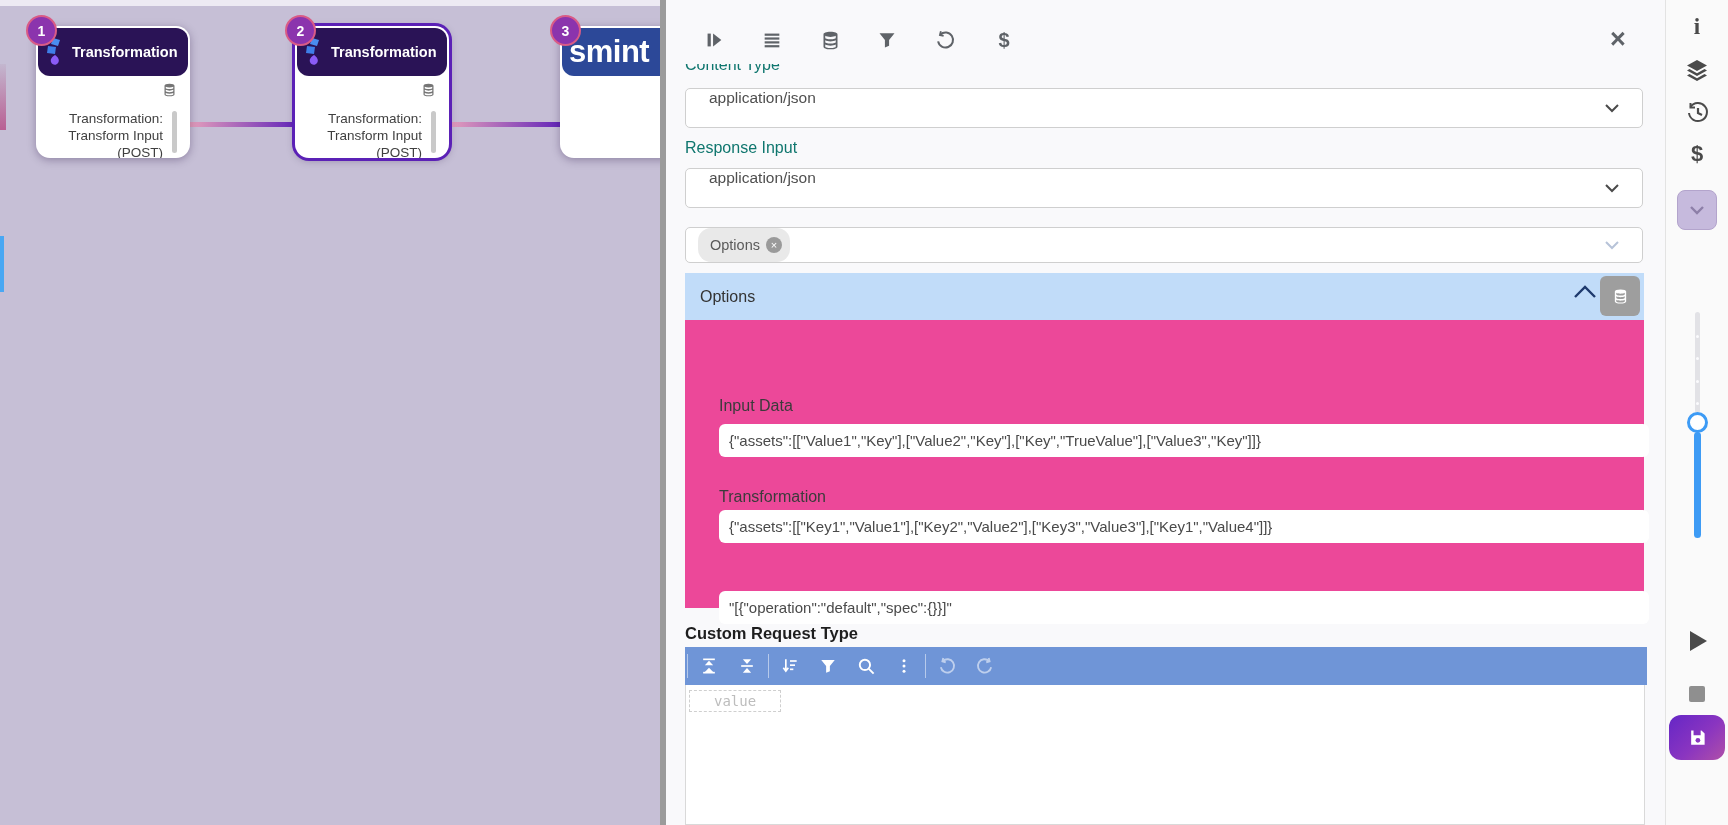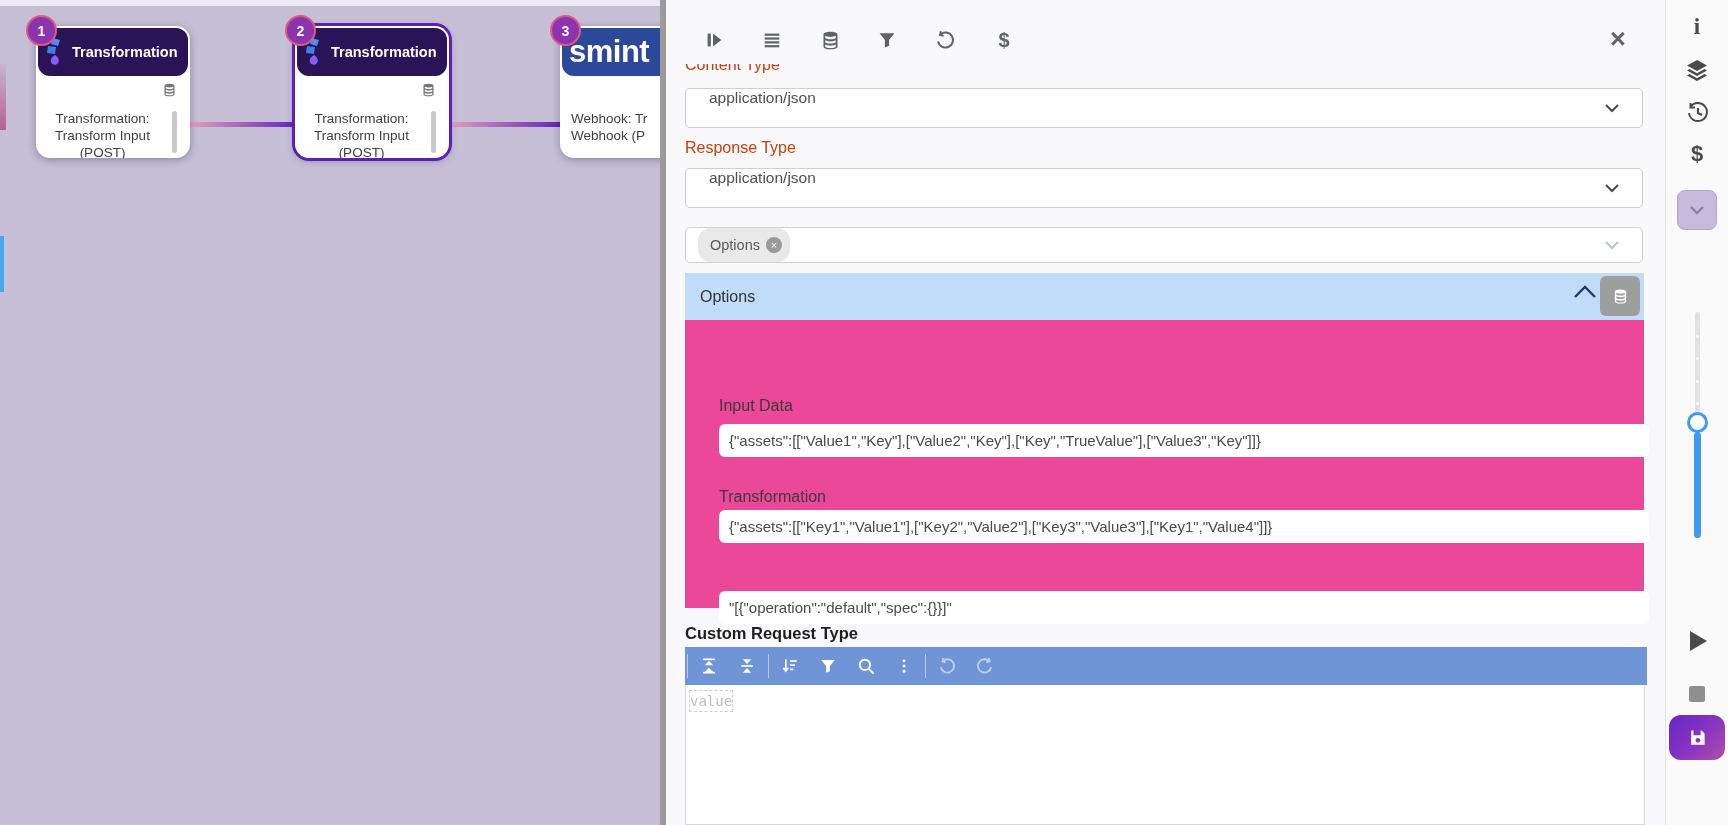--- a/index.html
+++ b/index.html
@@ -26,35 +26,35 @@
                 display:flex; align-items:center; justify-content:center; z-index:3; }
   .node-header { position:absolute; left:2px; top:2px; right:2px; height:48px; background:#2a1356;
                  border-radius:12px; display:flex; align-items:center; gap:5px; padding:0 7px;
                  color:#fff; font-weight:bold; font-size:14.5px; overflow:hidden; }
   .node-header.smint { background:#2c4898; justify-content:flex-start; }
   .smint-logo { color:#fff; font-size:31px; font-weight:bold; letter-spacing:-.5px; white-space:nowrap; }
   .node-db { position:absolute; right:13px; top:56px; }
   .node-scrollbar { position:absolute; right:13px; top:85px; width:5px; height:42px;
                     background:#c9c9c9; border-radius:3px; }
   .node-body { position:absolute; left:6px; right:27px; top:84px; height:48px; overflow:hidden;
-               font-size:13.5px; line-height:17px; color:#3f3f3f; text-align:center; }
+               font-size:13.5px; line-height:17px; color:#3f3f3f; text-align:right; }
   .node-body.left { text-align:left; left:11px; right:2px; }
 
   
   .divider { position:absolute; left:660px; top:0; width:6px; height:825px; background:#9b9b9b; }
 
   
   .panel { position:absolute; left:666px; top:0; width:999px; height:825px; background:#f9f9fb; overflow:hidden; }
   .panel-toolbar { position:absolute; left:0; top:0; width:100%; height:64px; background:#f9f9fb; z-index:2; }
   .ptb-btn { position:absolute; top:27px; width:26px; height:26px; display:flex; align-items:center;
              justify-content:center; color:#5f6368; }
   .close-btn { position:absolute; left:938px; top:26px; width:28px; height:28px; color:#5f6368;
                font-size:27px; line-height:26px; text-align:center; font-weight:bold; z-index:3; }
 
-  .flabel { position:absolute; left:19px; font-size:16px; color:#c2410c; z-index:1; }
+  .flabel { position:absolute; left:19px; font-size:16px; color:#0f766e; z-index:1; }
   .select { position:absolute; left:19px; width:958px; background:#fff; border:1px solid #cfcfcf;
             border-radius:5px; z-index:1; display:flex; }
   .select .val { padding-left:23px; font-size:15.5px; color:#4f4f4f; }
   .sel-chev { position:absolute; right:22px; top:50%; transform:translateY(-50%); }
 
   .chip { display:flex; align-items:center; gap:6px; background:#e9e9e9; border-radius:13px;
           padding:3px 8px 3px 12px; font-size:14.5px; color:#5a5a5a; margin-left:12px; }
   .chip-x { width:16px; height:16px; border-radius:50%; background:#9a9a9a; color:#fff; font-size:11px;
             display:flex; align-items:center; justify-content:center; }
 
@@ -71,21 +71,21 @@
             white-space:nowrap; overflow:hidden; }
 
   .crb-label { position:absolute; left:19px; top:624px; font-size:16.5px; font-weight:bold; color:#1e1e1e; z-index:1; }
   .editor { position:absolute; left:19px; top:647px; width:960px; height:178px; background:#fff;
             border:1px solid #d9d9d9; z-index:1; }
   .editor-toolbar { position:absolute; left:-1px; top:-1px; width:962px; height:38px; background:#6f95d7;
                     display:flex; align-items:center; }
   .etb-btn { width:38px; height:38px; display:flex; align-items:center; justify-content:center; color:#fff; }
   .etb-sep { width:1px; height:24px; background:rgba(255,255,255,.5); margin:0 2px; }
   .etb-dim { opacity:.55; }
-  .value-box { position:absolute; left:3px; top:42px; padding:2px 0; border:1px dashed #cfcfcf;
+  .value-box { position:absolute; left:3px; top:42px; padding:2px 24px; border:1px dashed #cfcfcf;
                font-family:"DejaVu Sans Mono", monospace; font-size:14px; color:#bdbdbd; }
 
   
   .rightbar { position:absolute; left:1665px; top:0; width:63px; height:825px; background:#fafafa;
               border-left:1px solid #e3e3e3; }
   .rb-icon { position:absolute; left:50%; transform:translateX(-50%); color:#4a4a4a;
              display:flex; align-items:center; justify-content:center; }
   .rb-info { top:14px; font-size:23px; font-weight:bold; font-family:"Liberation Serif", serif; }
   .rb-dollar { top:141px; font-size:22px; font-weight:bold; }
   .rb-chevbtn { position:absolute; left:11px; top:190px; width:40px; height:40px; background:#c6badd;
@@ -157,24 +157,20 @@
         <div>Transform Input</div>
         <div>(POST)</div>
       </div>
     </div>
 
     <div class="node" style="left:560px; width:154px;">
       <div class="node-badge">3</div>
       <div class="node-header smint">
         <span class="smint-logo">smint</span>
       </div>
-      <div class="node-body left">
-        <div>Webhook: Tr</div>
-        <div>Webhook (P</div>
-      </div>
     </div>
   </div>
 
   <div class="divider"></div>
 
   <div class="panel">
 
     <div class="flabel" style="top:56px;">Content Type</div>
 
     <div class="panel-toolbar">
@@ -214,21 +210,21 @@
 
     <div class="select" style="top:88px; height:40px;">
       <span class="val">application/json</span>
       <span class="sel-chev">
         <svg width="16" height="10" viewBox="0 0 16 10" fill="none" stroke="#4a4a4a" stroke-width="2">
             <polyline points="2,2 8,8 14,2"></polyline>
           </svg>
       </span>
     </div>
 
-    <div class="flabel" style="top:139px;">Response Type</div>
+    <div class="flabel" style="top:139px;">Response Input</div>
     <div class="select" style="top:168px; height:40px;">
       <span class="val">application/json</span>
       <span class="sel-chev">
         <svg width="16" height="10" viewBox="0 0 16 10" fill="none" stroke="#4a4a4a" stroke-width="2">
             <polyline points="2,2 8,8 14,2"></polyline>
           </svg>
       </span>
     </div>
 
     <div class="select" style="top:227px; height:36px;">

